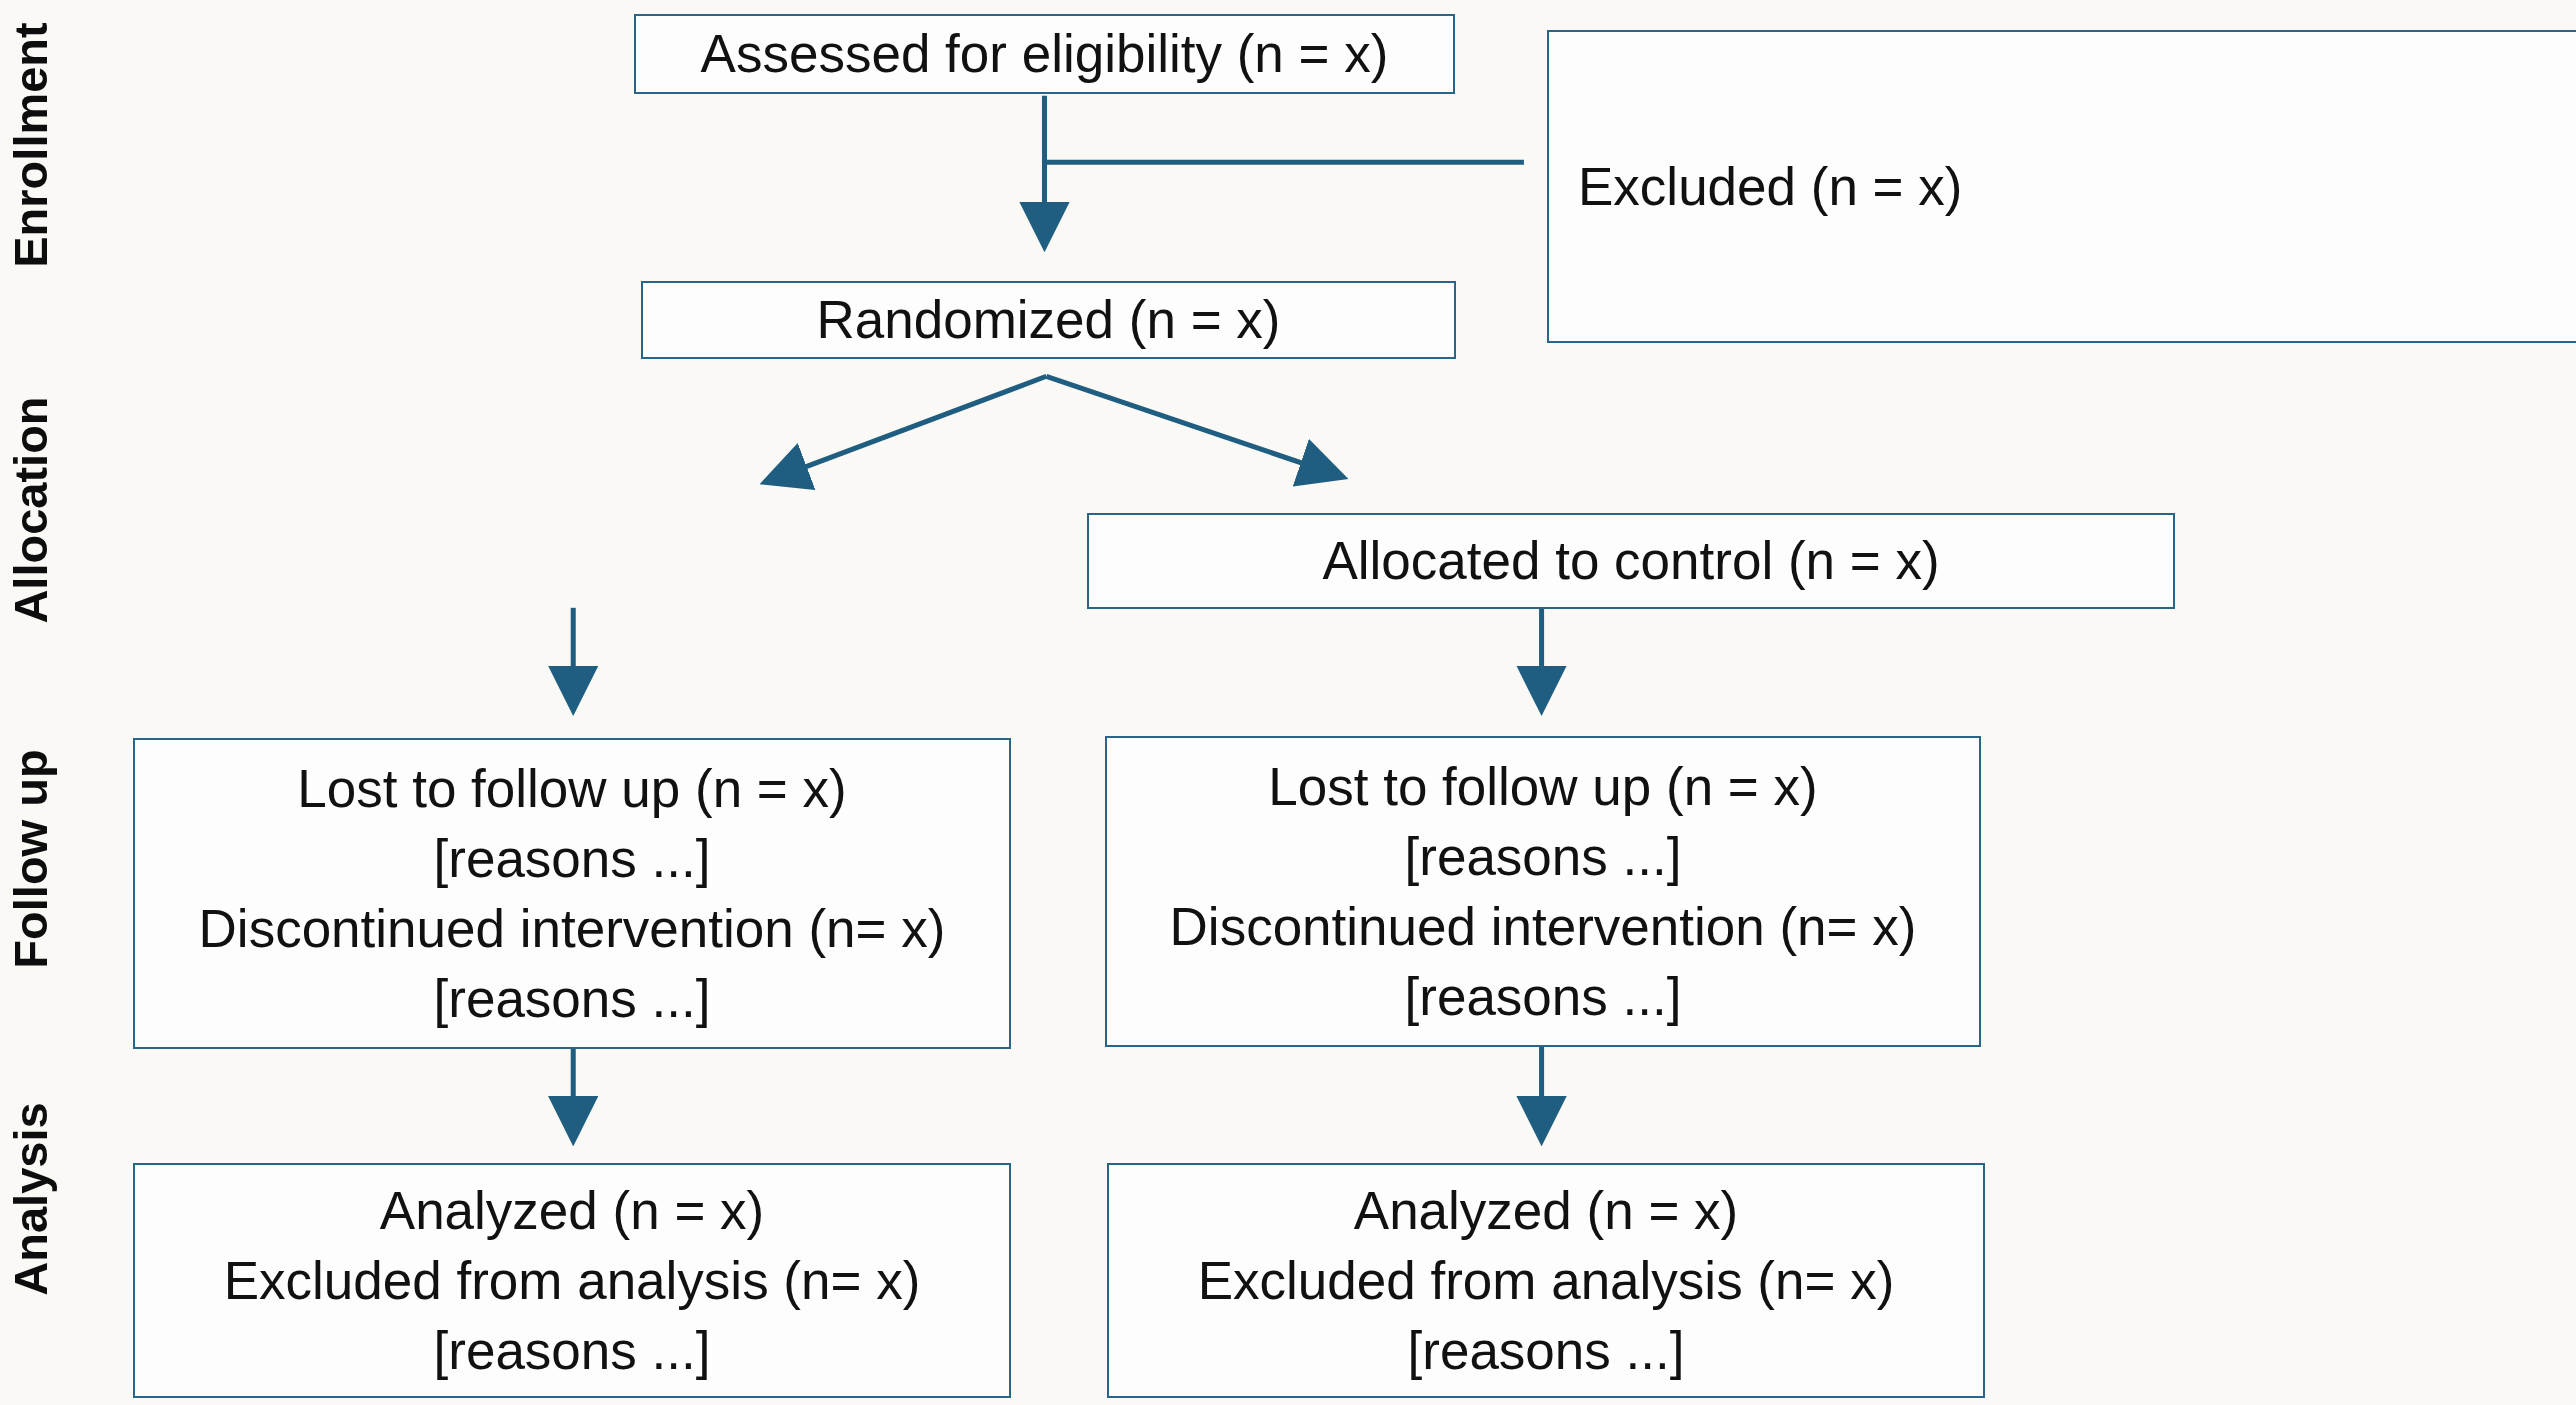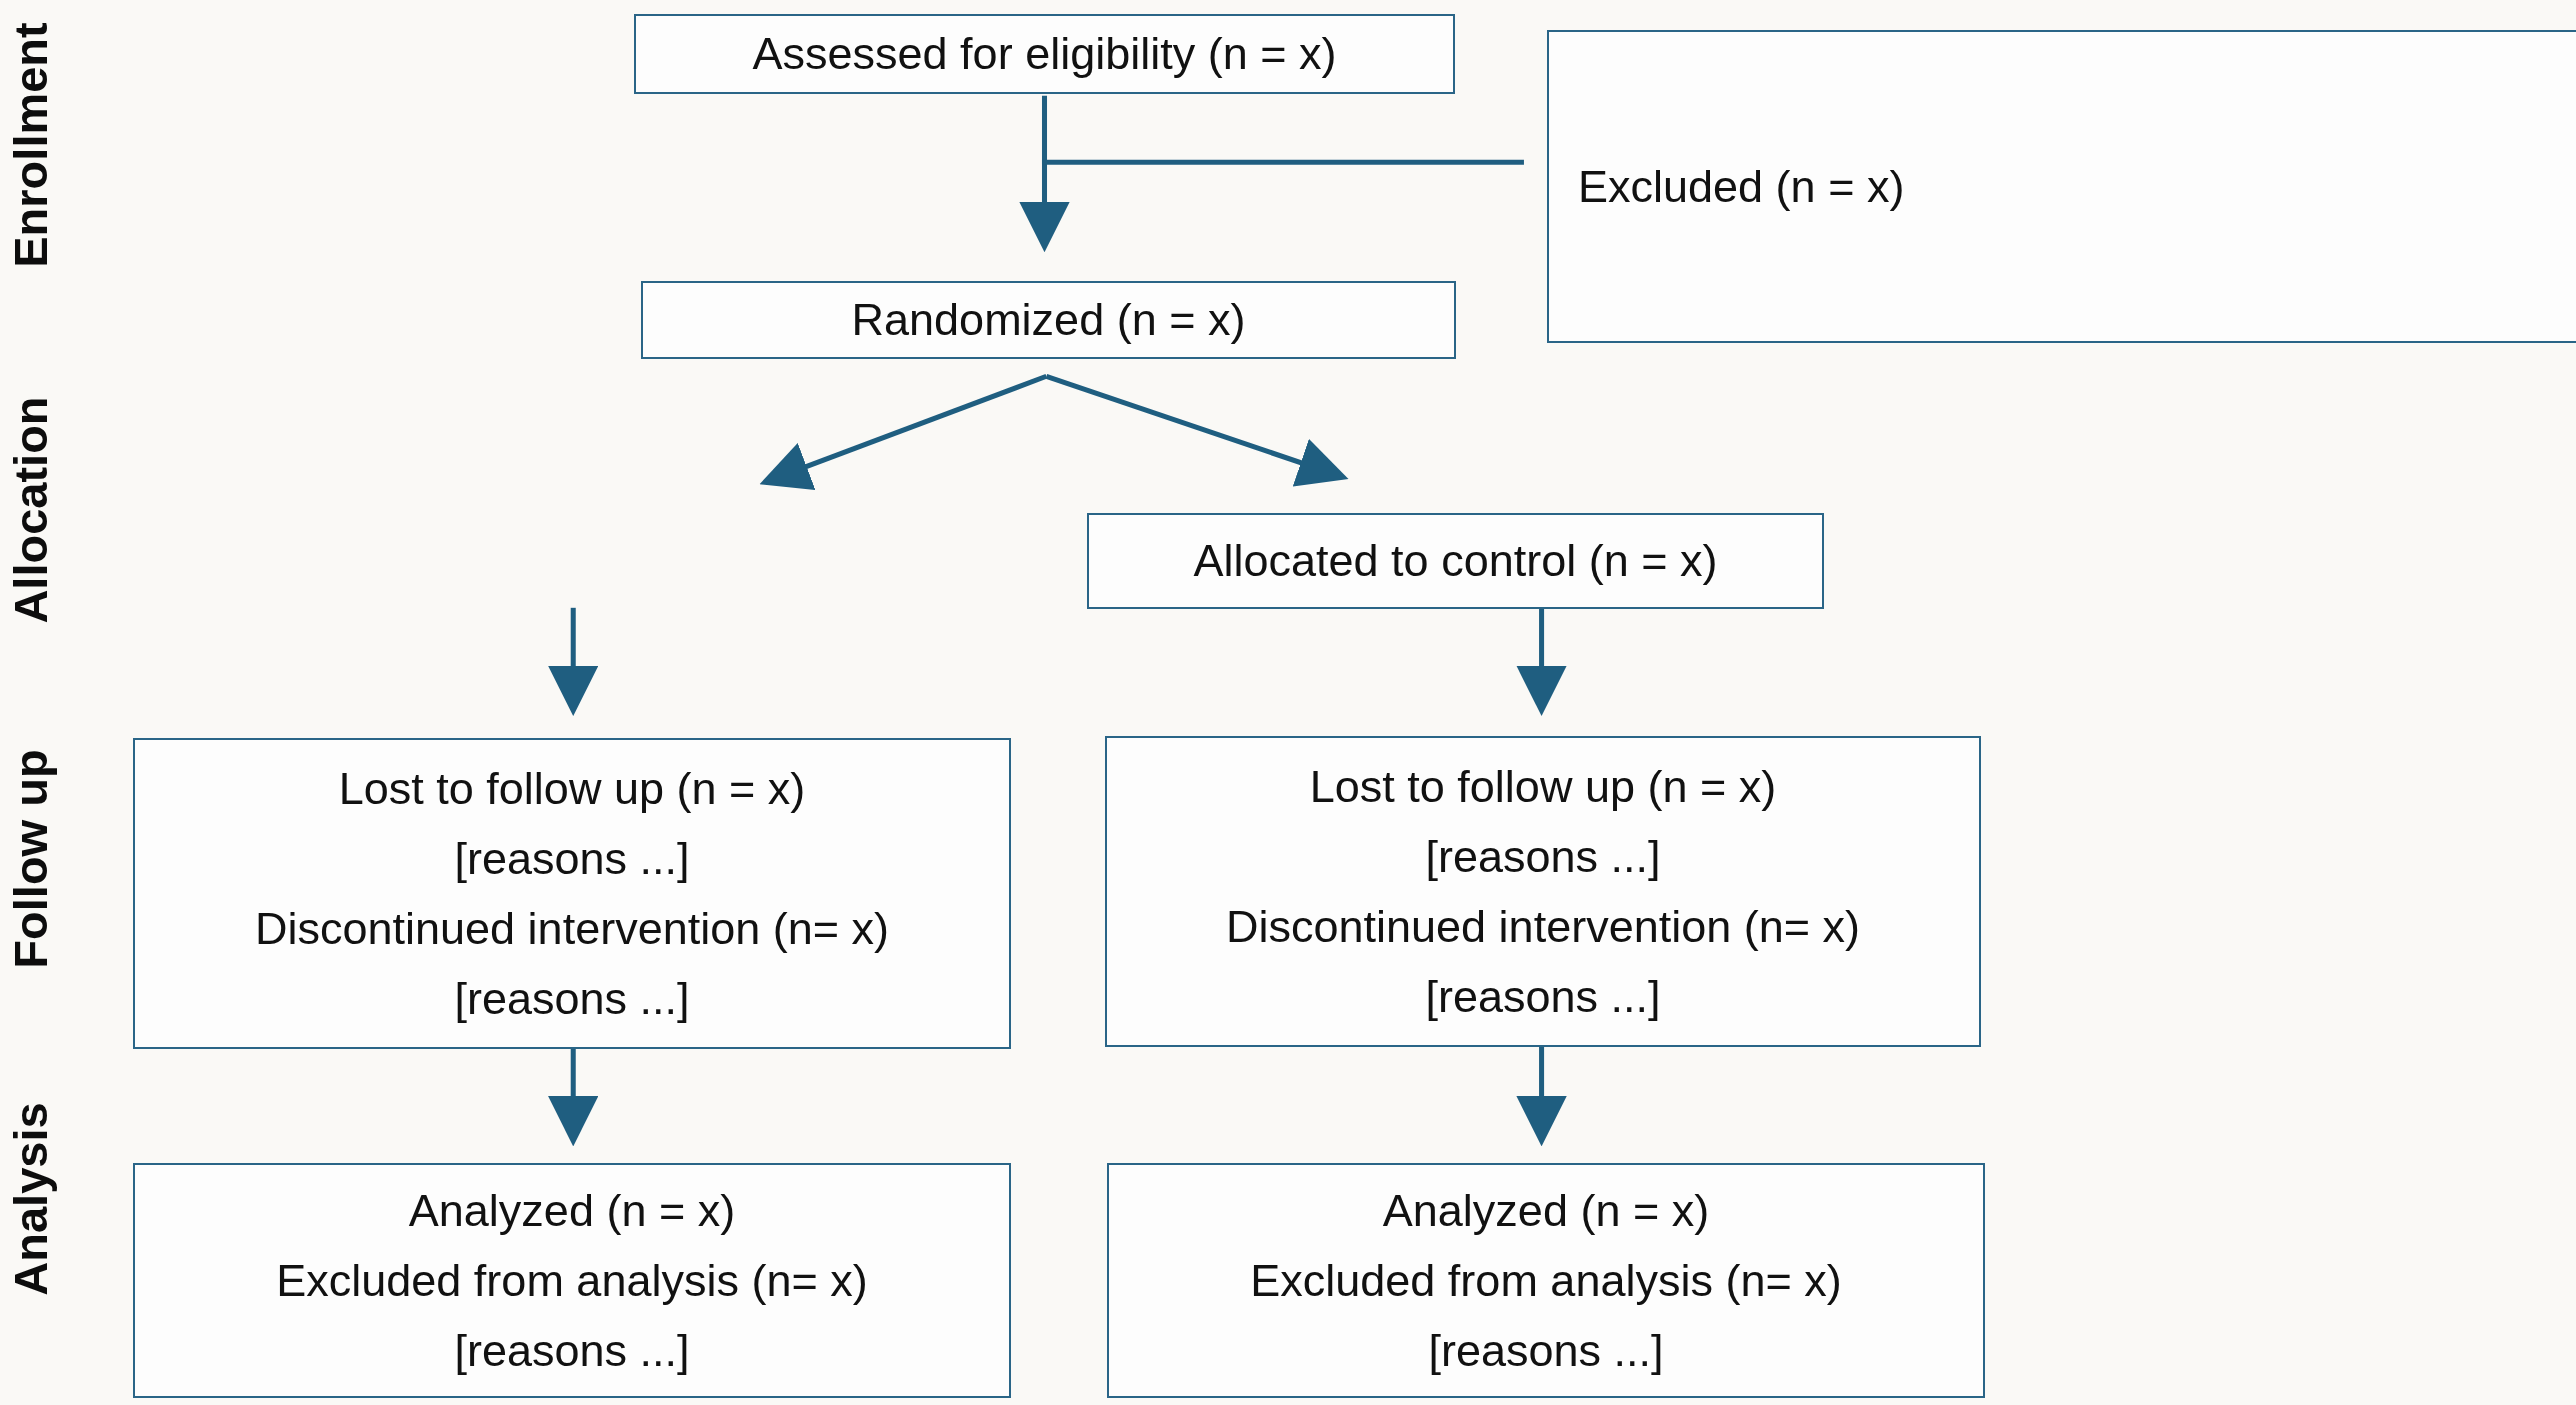--- a/index.html
+++ b/index.html
@@ -13,21 +13,21 @@
   }
   #connectors{position:absolute;left:0;top:0;width:2576px;height:1405px;pointer-events:none;}
   .box{
     position:absolute;
     background:#fdfdfd;
     border:2.5px solid #2a6587;
     box-sizing:border-box;
     display:flex;flex-direction:column;
     justify-content:center;align-items:center;
     text-align:center;
-    font-size:45px;line-height:70px;
+    font-size:53px;line-height:70px;
     white-space:nowrap;
   }
   .box .line{display:block;}
   .box.left-align{align-items:flex-start;text-align:left;padding:6.3px 25px 6.3px 29px;line-height:73px;margin-left:22px;}
   .box.left-align .reason{padding-left:25px;}
   .stage-label{
     position:absolute;
     width:378px;height:58px;
     display:flex;align-items:center;justify-content:center;
     font-size:47px;font-weight:bold;color:#0d0d0d;
@@ -67,21 +67,21 @@
   </div>
 
   <div class="box left-align" style="left:1525px;top:30px;width:1038px;height:313px;">
     <span class="line">Excluded (n = x)</span>
   </div>
 
   <div class="box" style="left:641px;top:281px;width:815px;height:78px;">
     <span class="line">Randomized (n = x)</span>
   </div>
 
-  <div class="box" style="left:1087px;top:513px;width:737px;height:96px;">
+  <div class="box" style="left:1087px;top:513px;width:1088px;height:96px;">
     <span class="line">Allocated to control (n = x)</span>
   </div>
 
   <div class="box" style="left:133px;top:738px;width:878px;height:311px;">
     <span class="line">Lost to follow up (n = x)</span>
     <span class="line">[reasons ...]</span>
     <span class="line">Discontinued intervention (n= x)</span>
     <span class="line">[reasons ...]</span>
   </div>
   <div class="box" style="left:1105px;top:736px;width:876px;height:311px;">

